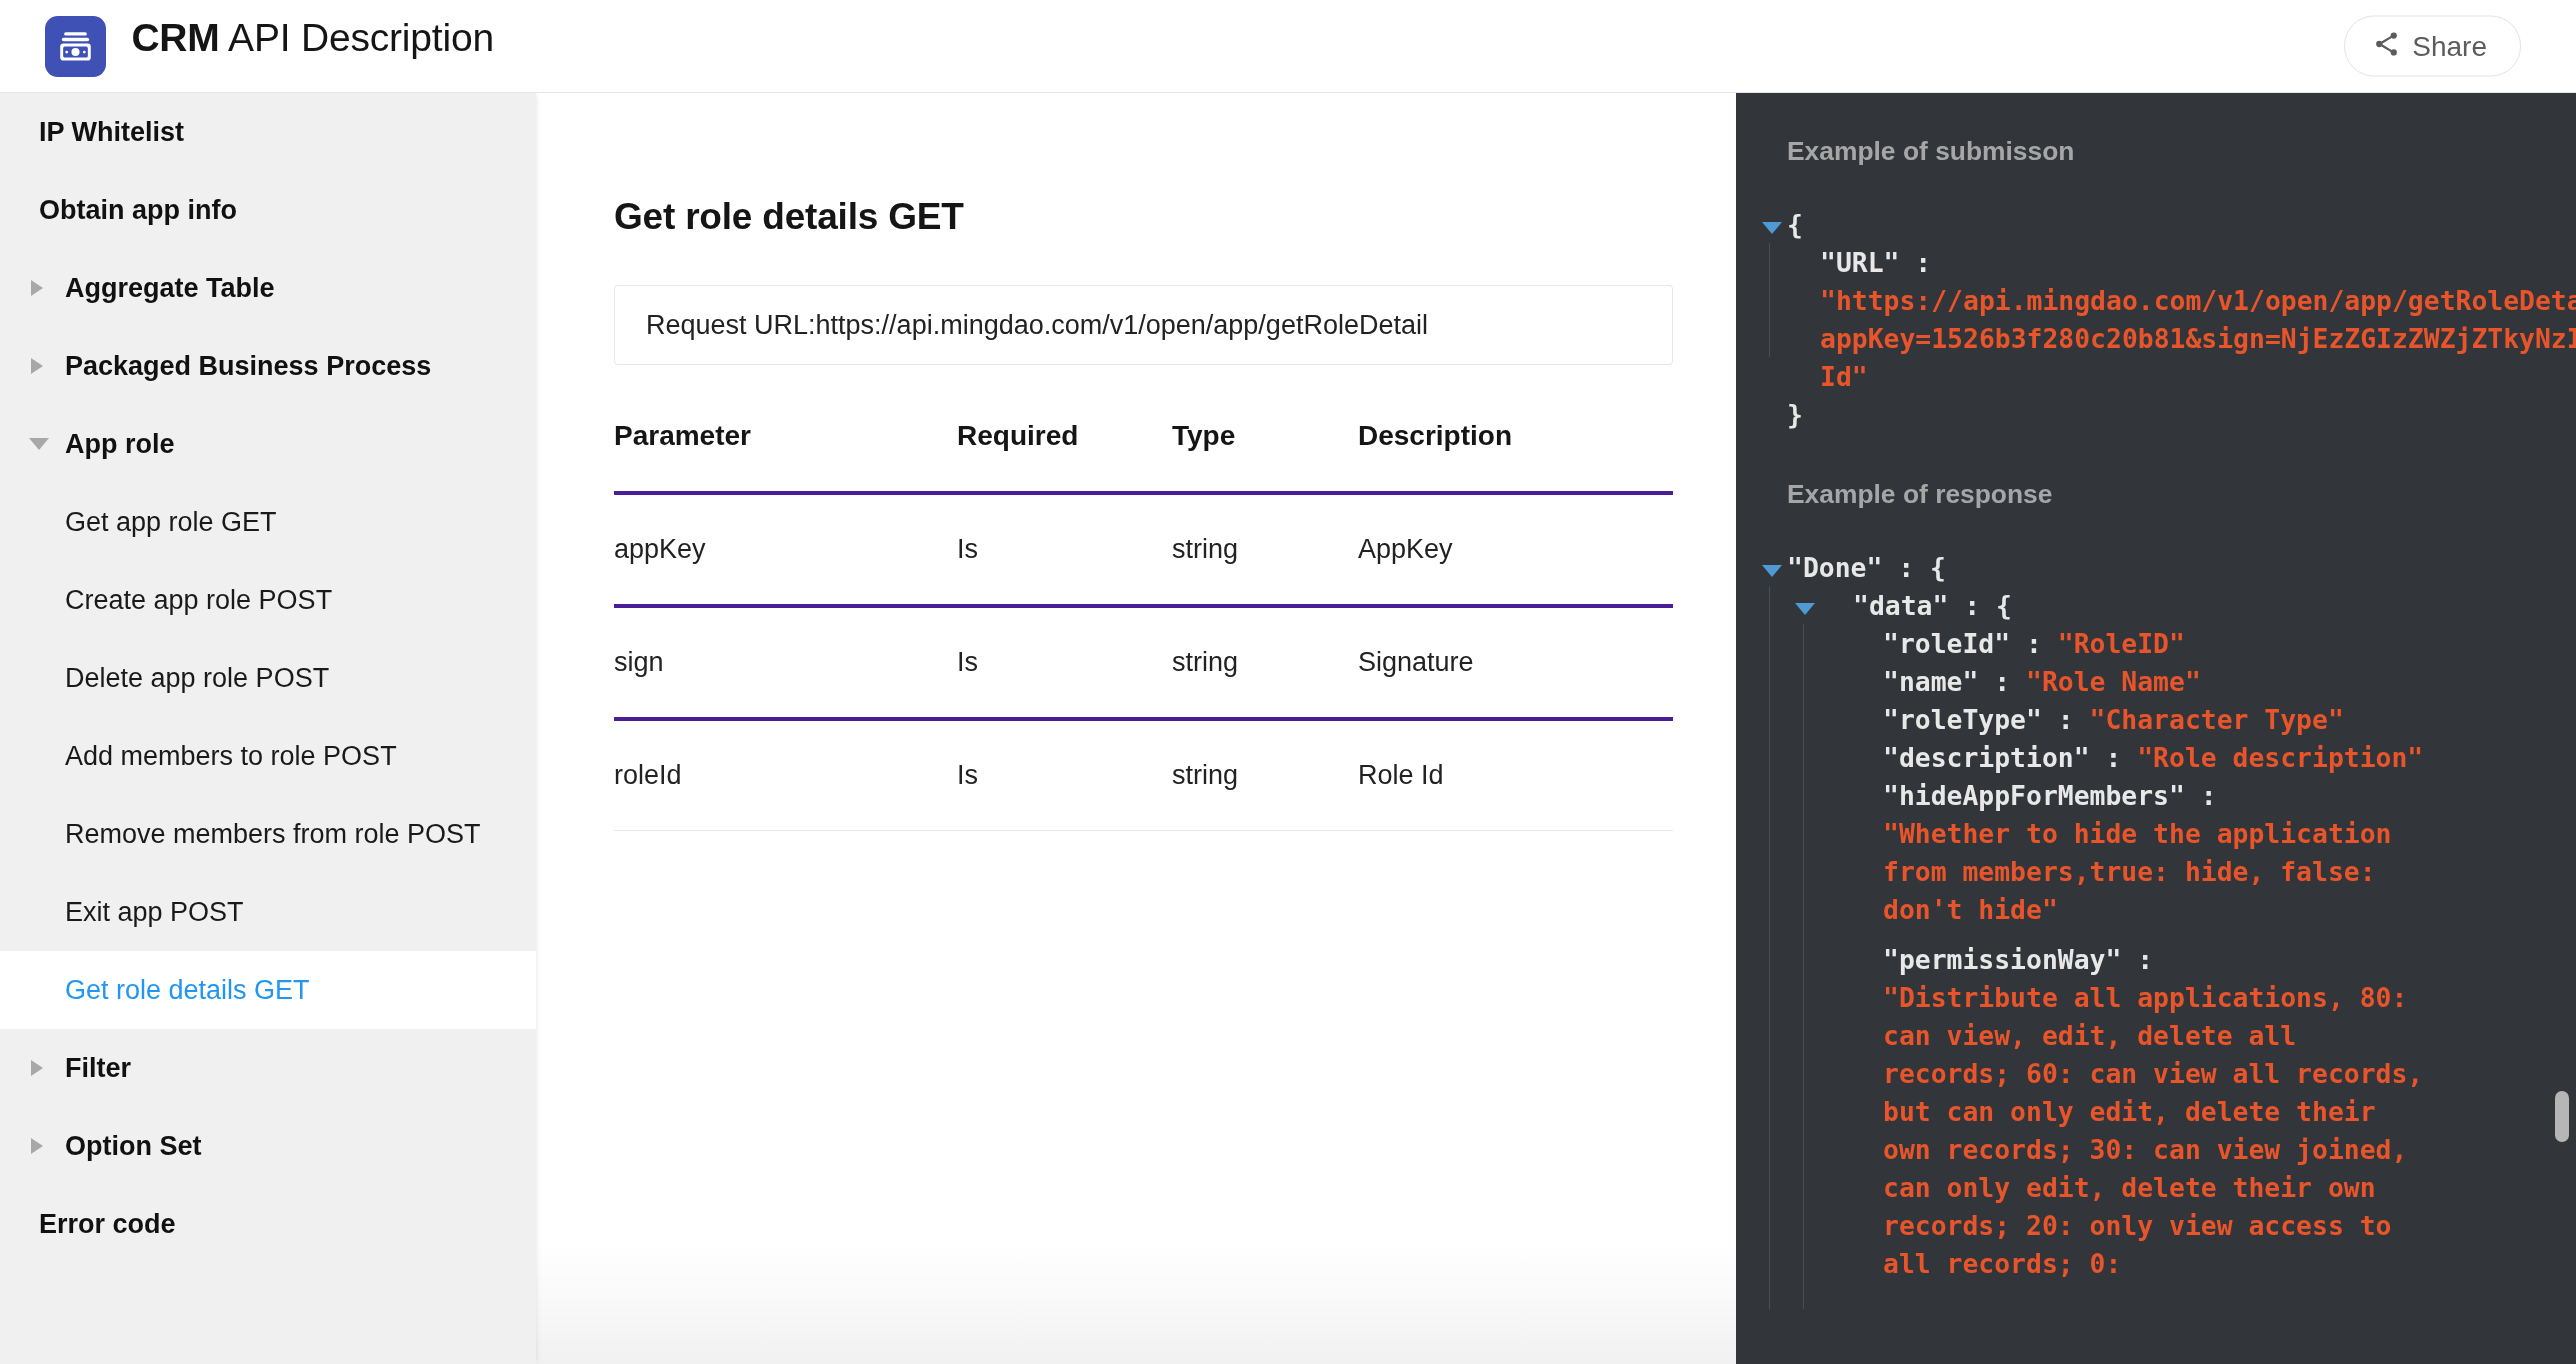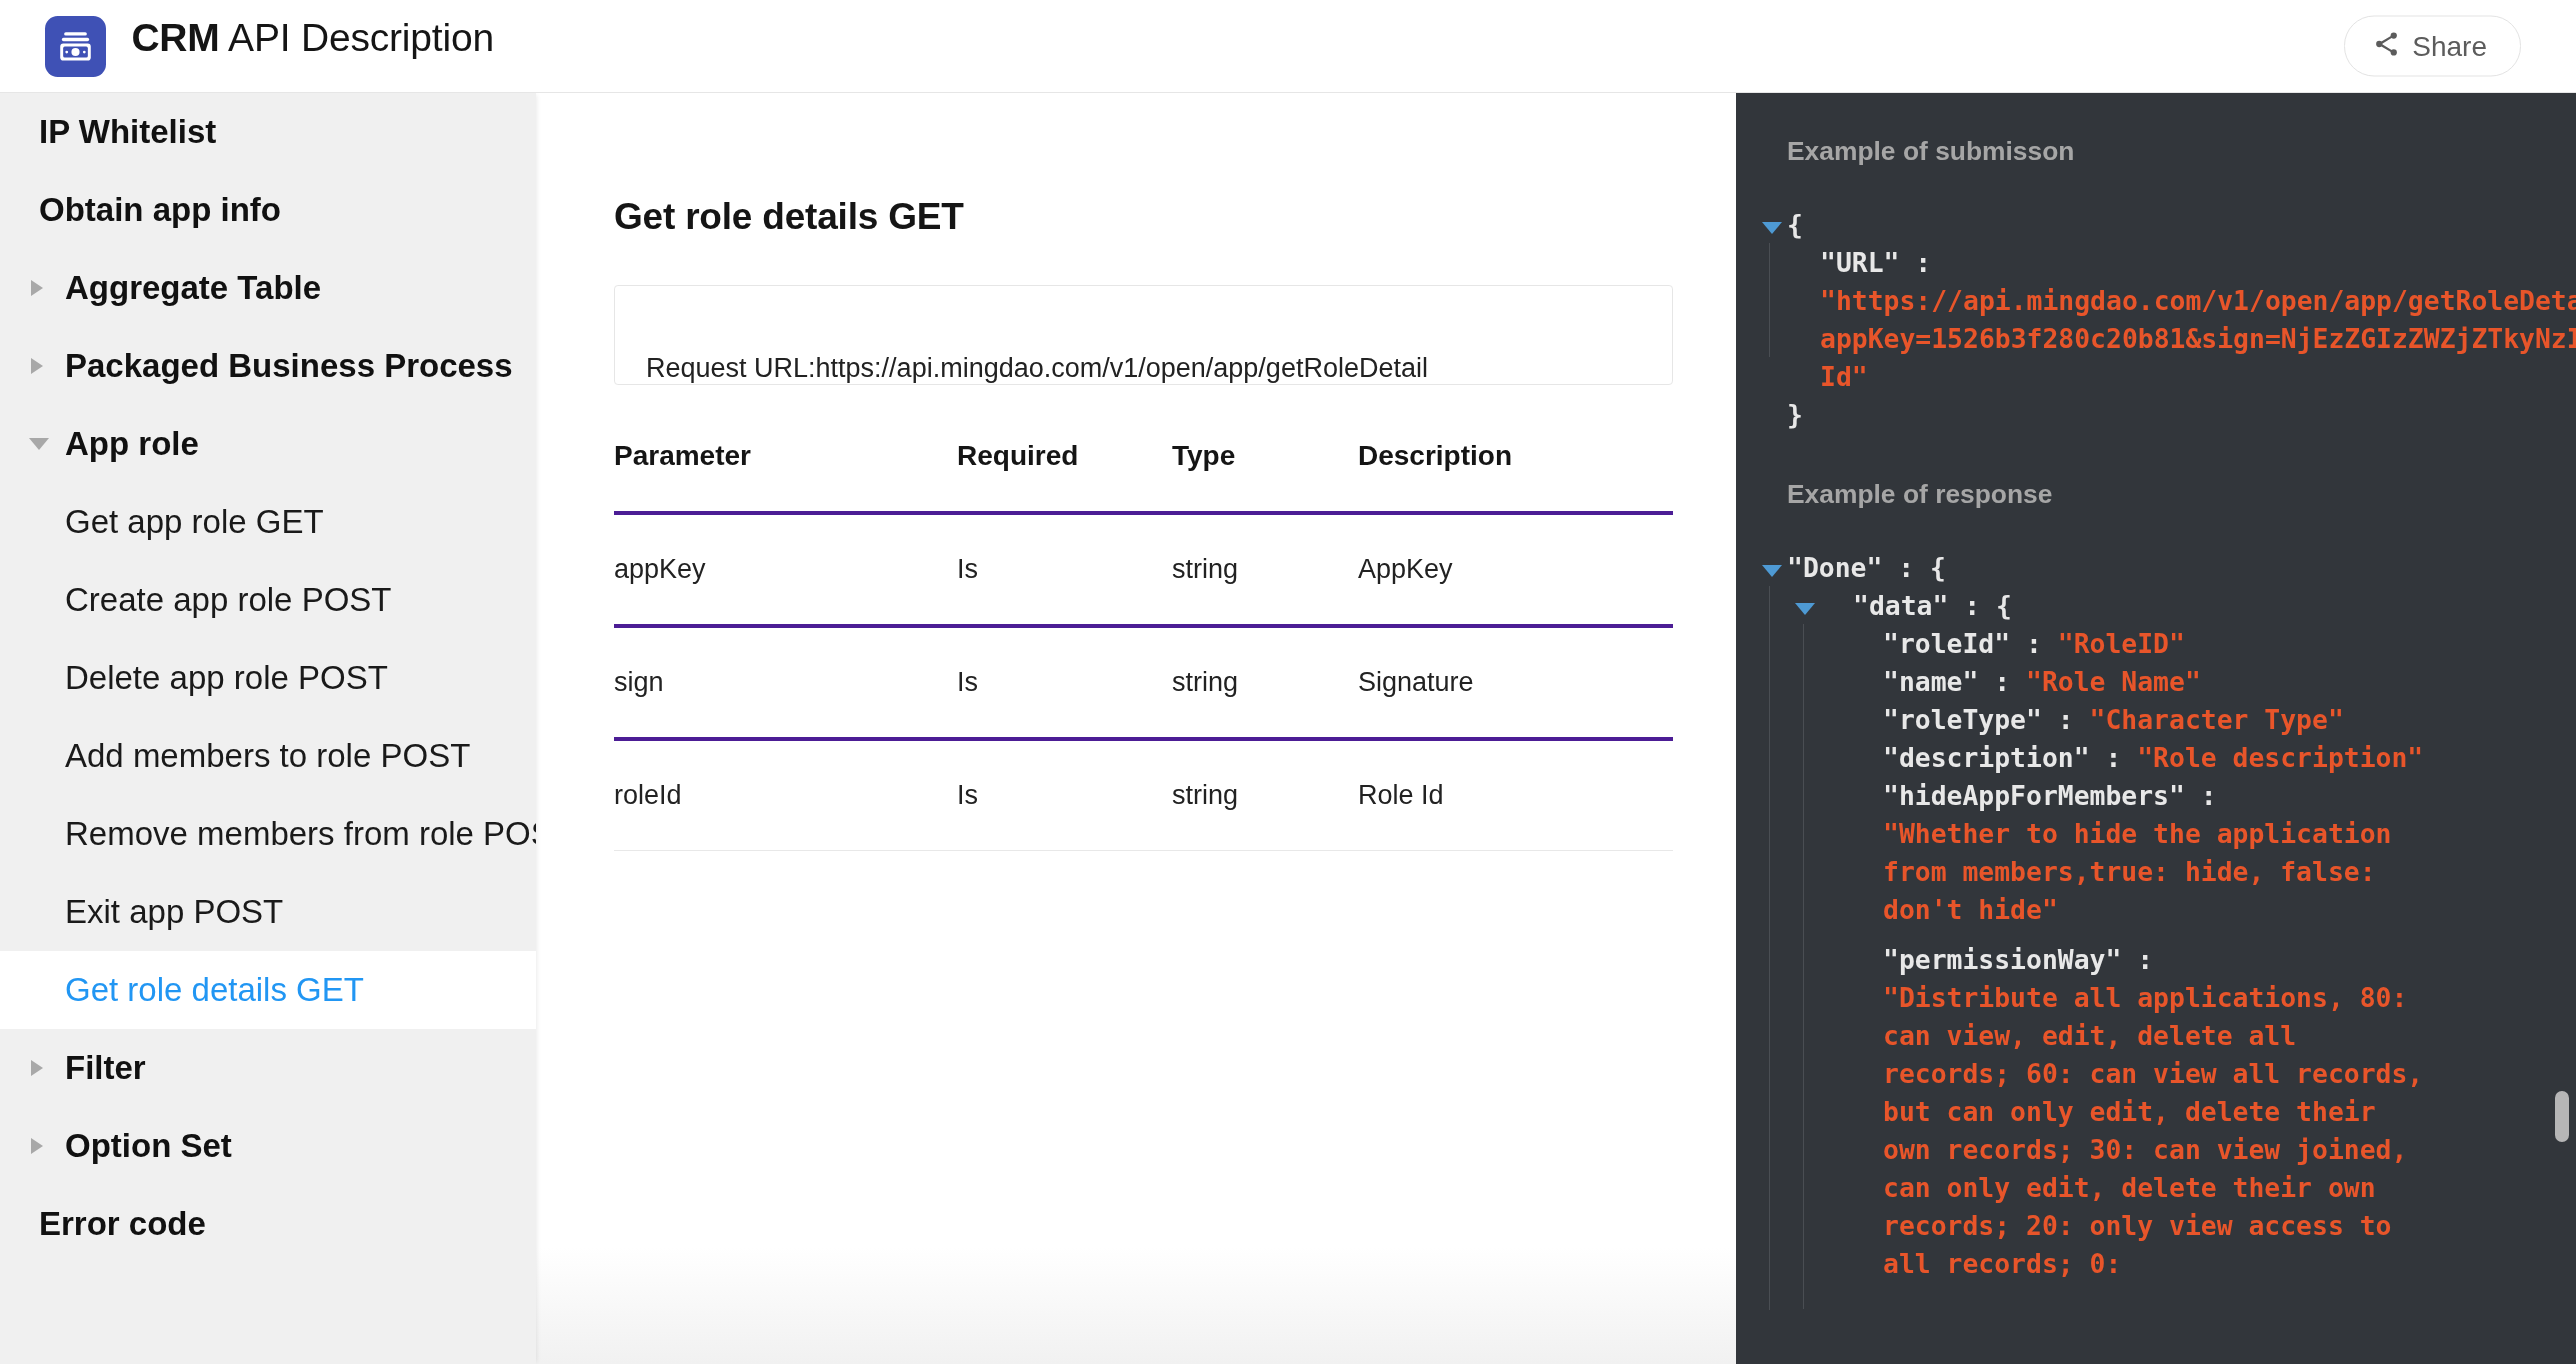--- a/index.html
+++ b/index.html
@@ -107,21 +107,21 @@
   }
   .nav-item .caret.open {
     border-left: 10.8px solid transparent;
     border-right: 10.8px solid transparent;
     border-top: 12.7px solid #a8a8a8;
     border-bottom: none;
     left: 29px;
   }
   .nav-item.has-caret { padding-left: 65px; }
   .nav-item .nav-label {
-    font-size: 33px;
+    font-size: 27px;
     color: #111111;
     white-space: nowrap;
   }
   .nav-item.group .nav-label { font-weight: 700; }
   .nav-item.child { padding-left: 65px; }
   .nav-item.child .nav-label { font-weight: 400; color: #1a1a1a; }
   .nav-item.active {
     background: #ffffff;
   }
   .nav-item.active .nav-label { color: #2196f3; }
@@ -139,25 +139,25 @@
   .main-inner { padding: 103px 0 0 78px; }
   .page-title {
     font-size: 37px;
     font-weight: 700;
     color: #151515;
     letter-spacing: -0.2px;
   }
   .url-box {
     margin-top: 47px;
     width: 1059px;
-    height: 100px;
+    height: 80px;
     border: 1px solid #e6e6e6;
     border-radius: 3.9px;
     display: flex;
-    align-items: flex-end;
+    align-items: center;
     padding-left: 31px;
     background: #ffffff;
   }
   .url-box .url-text {
     font-size: 27px;
     color: #222222;
     white-space: nowrap;
   }
   .main-bottom-fade {
     position: absolute;

